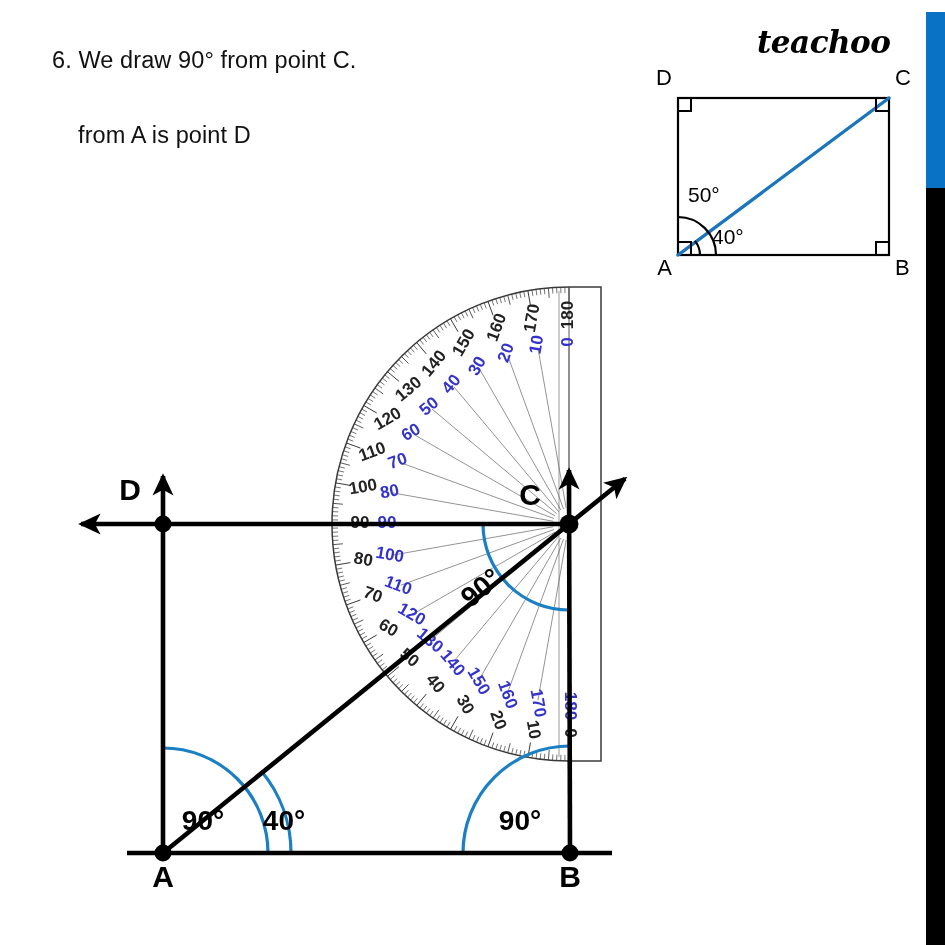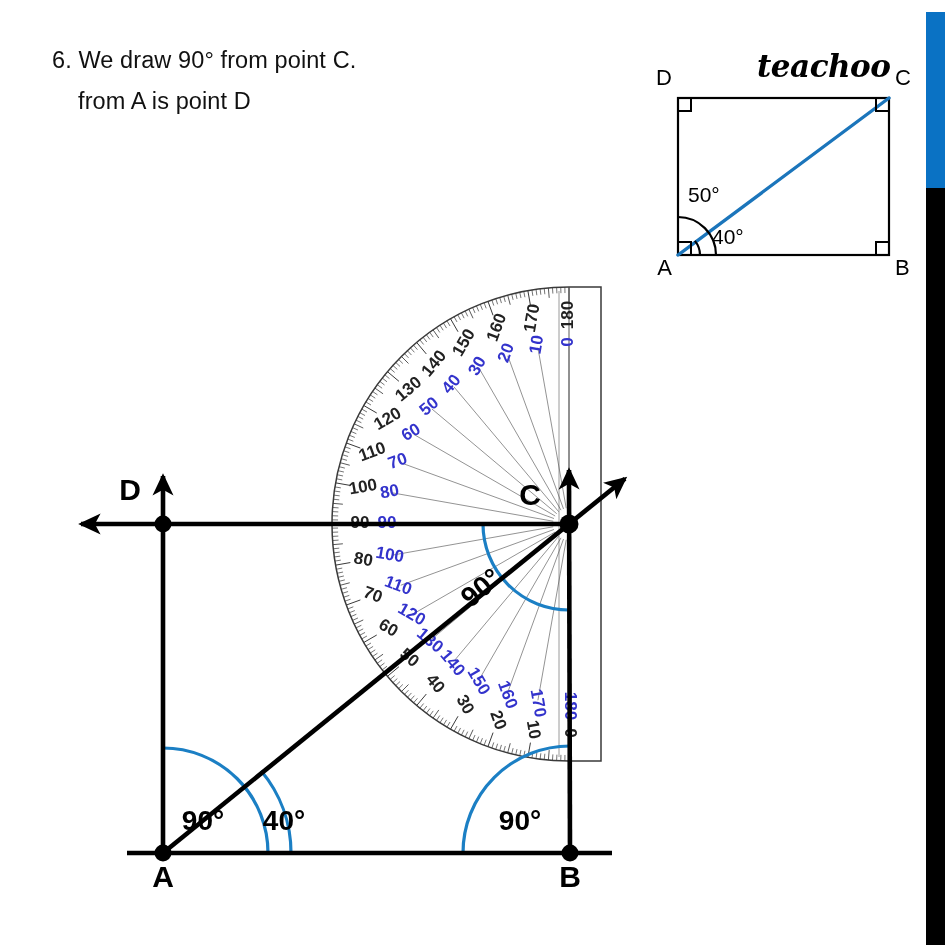--- a/index.html
+++ b/index.html
@@ -31,33 +31,33 @@
   }
   .instr-line {
     font-size: 23.5px;
     line-height: 41px;
     color: #111111;
     letter-spacing: 0.1px;
     white-space: pre;
   }
   .instr-line.indent {
     padding-left: 26px;
+    margin-top: 34px;
   }
   
   .logo {
     position: absolute;
     left: 757px;
     top: 12px;
     font-family: "DejaVu Serif", serif;
     font-style: italic;
     font-weight: bold;
     font-size: 31px;
     letter-spacing: -0.5px;
     color: #000000;
-    margin-top: 24px;
   }
   
   .edge-bar {
     position: absolute;
     right: 0;
     width: 19px;
   }
   .edge-bar-top { top: 0; height: 176px; }
   .edge-bar-bottom { top: 176px; height: 769px; }
   

